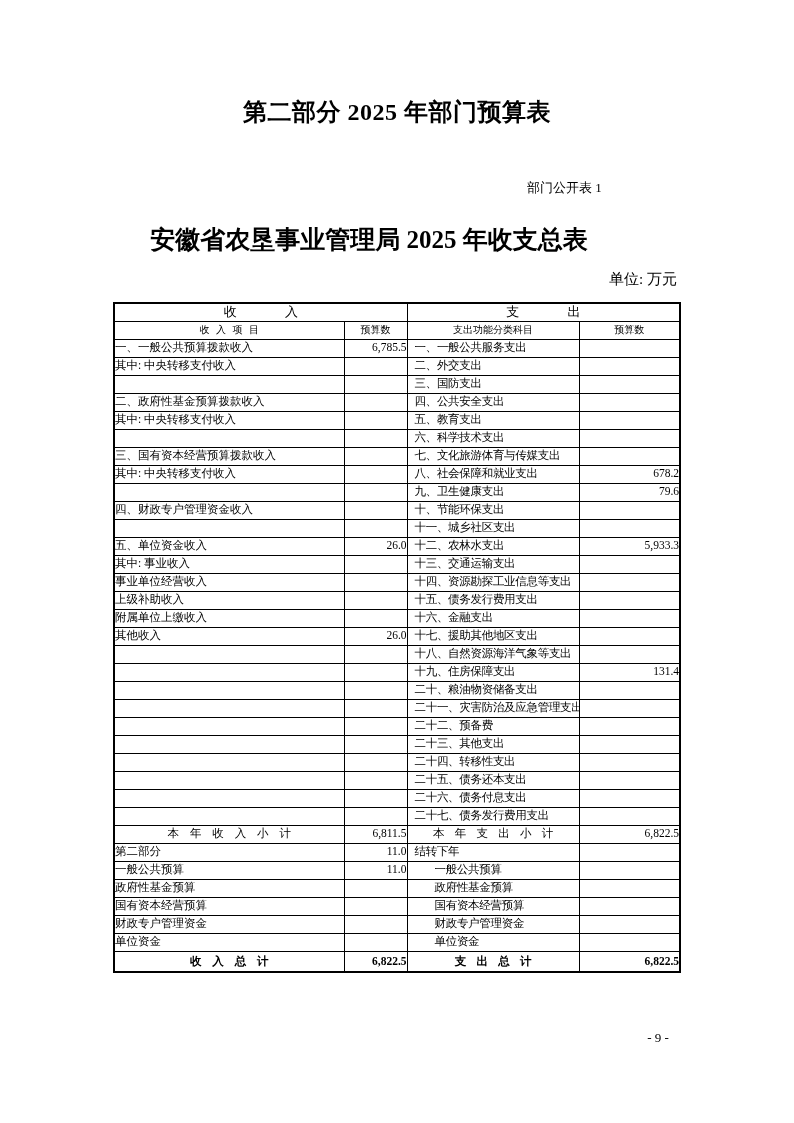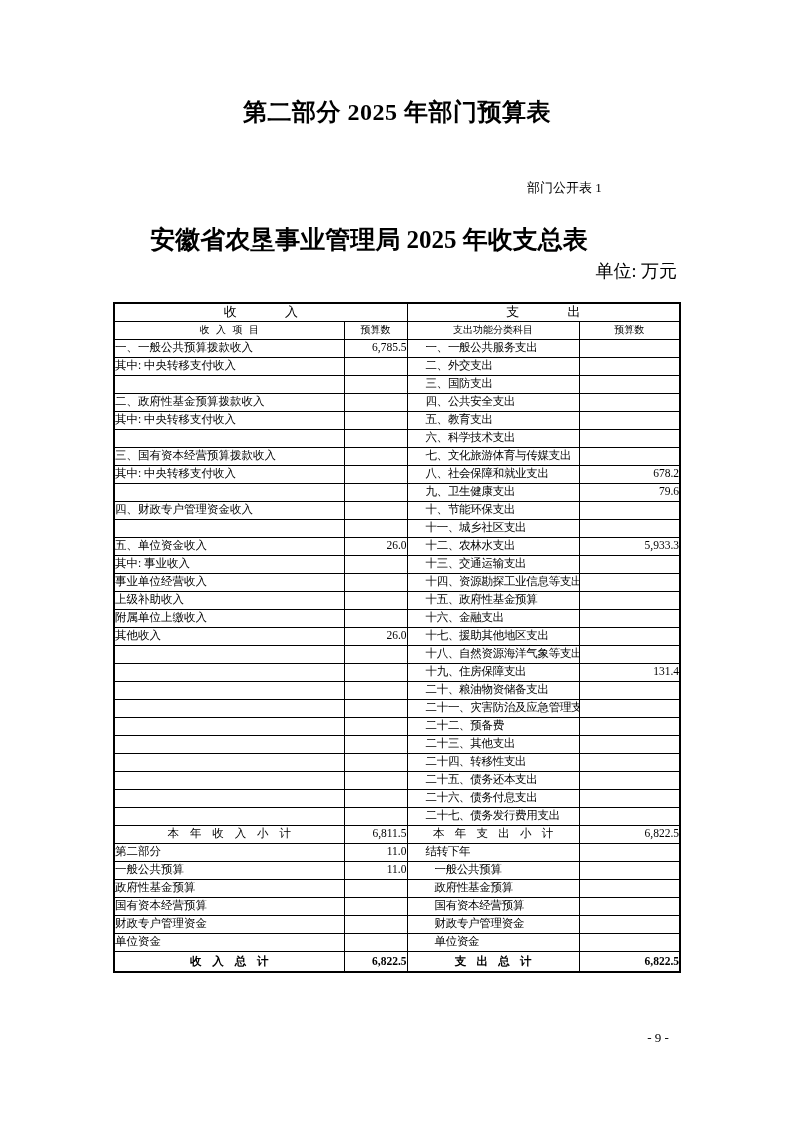--- a/index.html
+++ b/index.html
@@ -22,22 +22,22 @@
     position:absolute; top:180px; left:527px;
     font-size:13px; line-height:15px;
   }
   .table-title {
     position:absolute; top:226px; left:0; width:794px; margin:0;
     box-sizing:border-box; padding-right:56px;
     text-align:center; font-size:25px; font-weight:bold; line-height:28px;
     white-space:pre;
   }
   .unit-note {
-    position:absolute; top:264px; left:0; width:677px;
-    text-align:right; font-size:18px; line-height:14px;
+    position:absolute; top:272px; left:0; width:677px;
+    text-align:right; font-size:15px; line-height:14px;
   }
 
   .budget-table {
     position:absolute; top:302px; left:113px;
     width:566px; table-layout:fixed; border-collapse:collapse;
     border:2px solid #000; font-size:11.5px;
   }
   .budget-table th, .budget-table td {
     border:1px solid #000; box-sizing:border-box;
     padding:0; height:18px; line-height:1.15;
@@ -45,21 +45,21 @@
     font-weight:normal; vertical-align:middle;
   }
   .gh { height:20px; font-size:13px; font-weight:bold; text-align:center; word-spacing:45px; }
   .ch { height:20px; font-size:10px; font-weight:bold; text-align:center; word-spacing:4px; }
   .lbl { text-align:left; }
   .ind0 { padding-left:5px; }
   .ind1 { padding-left:54px; }
   .ind2 { padding-left:92px; }
   .ind3 { padding-left:25px; }
   .lbl.e { letter-spacing:-0.3px; }
-  .lbl.e.ind0 { padding-left:18px; }
+  .lbl.e.ind0 { padding-left:7px; }
   .lbl.e.ind3 { padding-left:27px; }
   .ctr { text-align:center; padding-left:0; word-spacing:8px; letter-spacing:0; }
   .val { text-align:right; padding-right:4px; }
   .mid { border-left:3px double #000;margin-left:16px; }
   .row-total td { font-weight:bold; height:21px; }
 
   .page-number {
     position:absolute; top:1030px; left:613px; width:90px;
     text-align:center; font-size:13px; line-height:15px;
   }
@@ -177,21 +177,21 @@
         </tr>
         <tr>
           <td class="lbl i ind2">事业单位经营收入</td>
           <td class="val"></td>
           <td class="lbl e mid ind0">十四、资源勘探工业信息等支出</td>
           <td class="val"></td>
         </tr>
         <tr>
           <td class="lbl i ind2">上级补助收入</td>
           <td class="val"></td>
-          <td class="lbl e mid ind0">十五、政府性基金预算</td>
+          <td class="lbl e mid ind0">十五、债务发行费用支出</td>
           <td class="val"></td>
         </tr>
         <tr>
           <td class="lbl i ind2">附属单位上缴收入</td>
           <td class="val"></td>
           <td class="lbl e mid ind0">十六、金融支出</td>
           <td class="val"></td>
         </tr>
         <tr>
           <td class="lbl i ind2">其他收入</td>

